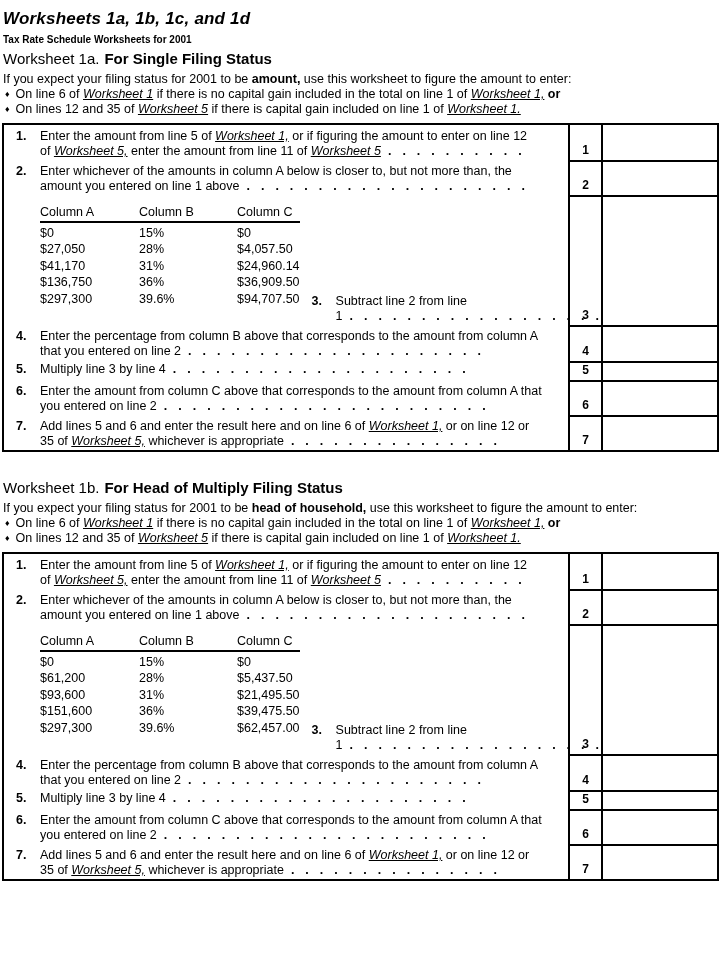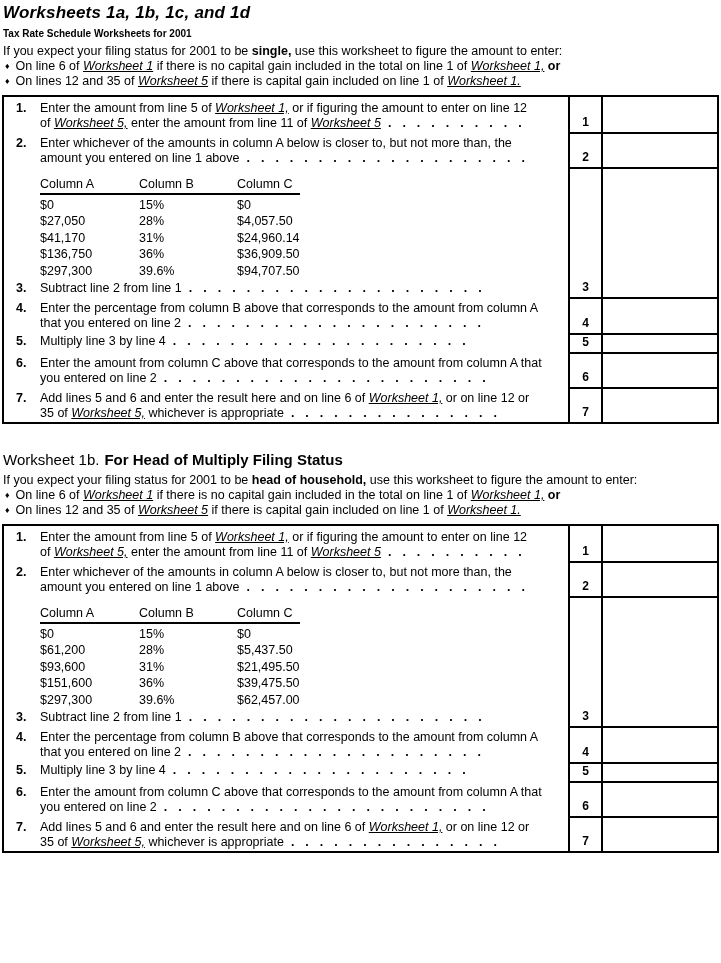--- a/index.html
+++ b/index.html
@@ -3,21 +3,21 @@
 <meta charset="utf-8">
 <style>
   * { margin:0; padding:0; box-sizing:border-box; }
   html,body { background:#fff; }
   body {
     width:721px; height:963px; overflow:hidden;
     color:#000;
     font-family:"Liberation Sans","DejaVu Sans",sans-serif;
     position:relative;
   }
-  .page { padding-top:2px; }
+  .page { padding-top:8px; }
 
   .h1 { font-size:17px; font-weight:bold; font-style:italic; margin:1px 0 0 3px; letter-spacing:.2px; }
   .h2 { font-size:10px; font-weight:bold; margin:5px 0 0 3px; }
 
   .ws-heading { font-size:15px; margin:5px 0 0 3px; }
   .ws-heading .bold { font-weight:bold; margin-left:5px; }
 
   .intro { font-size:12.5px; line-height:14px; margin:5px 0 0 3px; }
   .bullet { display:flex; font-size:12.5px; line-height:14px; margin:1px 0 0 3px; }
   .diamond { font-size:9px; line-height:14px; margin:0 6px 0 2px; }
@@ -33,21 +33,21 @@
     border-left:2px solid #000; font-weight:bold; font-size:12px;
     display:flex; align-items:flex-end; justify-content:center; padding-bottom:3px;
   }
   .cell-entry { border-left:2px solid #000; background:#fff; }
   .wrow + .wrow .cell-num, .wrow + .wrow .cell-entry { border-top:2px solid #000; }
 
   .item { display:flex; font-size:12.5px; line-height:15px; }
   .inum { flex:0 0 24px; margin-left:12px; font-weight:bold; }
   .itext { flex:1; padding-right:8px; }
 
-  .r3 .cell-text { display:flex; flex-direction:column; }
+  .r3 .cell-text { display:flex; flex-direction:row; }
   .r3 .item { margin-top:auto; }
 
   .cols-table { margin:6px 0 0 36px; width:260px; font-size:12.5px; }
   .cols-head { display:grid; grid-template-columns:99px 98px 1fr; border-bottom:2px solid #000; padding-bottom:2px; line-height:14px; }
   .cols-body { margin-top:2px; }
   .cols-row { display:grid; grid-template-columns:99px 98px 1fr; line-height:16.4px; }
 
   .seg-b { font-weight:bold; }
   .seg-i { font-style:italic;text-decoration:underline; }
   .seg-leader { font-weight:bold; letter-spacing:11px; margin-left:7px; }
@@ -56,21 +56,24 @@
 </style>
 </head>
 <body>
 
 <div class="page">
 
   <div class="h1">Worksheets 1a, 1b, 1c, and 1d</div>
   <div class="h2">Tax Rate Schedule Worksheets for 2001</div>
 
   <section>
-    <div class="intro"><span>If you expect your filing status for 2001 to be </span><span class="seg-b">single,</span><span> use this worksheet to figure the amount to enter:</span></div>
+    <div class="ws-heading">
+      <span>Worksheet 1a.</span><span class="bold">For Single Filing Status</span>
+    </div>
+    <div class="intro"><span>If you expect your filing status for 2001 to be </span><span class="seg-b">amount,</span><span> use this worksheet to figure the amount to enter:</span></div>
     <div class="bullet">
       <span class="diamond">♦</span>
       <span><span>On line 6 of </span><span class="seg-i">Worksheet 1</span><span> if there is no capital gain included in the total on line 1 of </span><span class="seg-i">Worksheet 1,</span><span class="seg-b"> or</span></span>
     </div>
     <div class="bullet">
       <span class="diamond">♦</span>
       <span><span>On lines 12 and 35 of </span><span class="seg-i">Worksheet 5</span><span> if there is capital gain included on line 1 of </span><span class="seg-i">Worksheet 1.</span></span>
     </div>
 
     <div class="ws-table">

